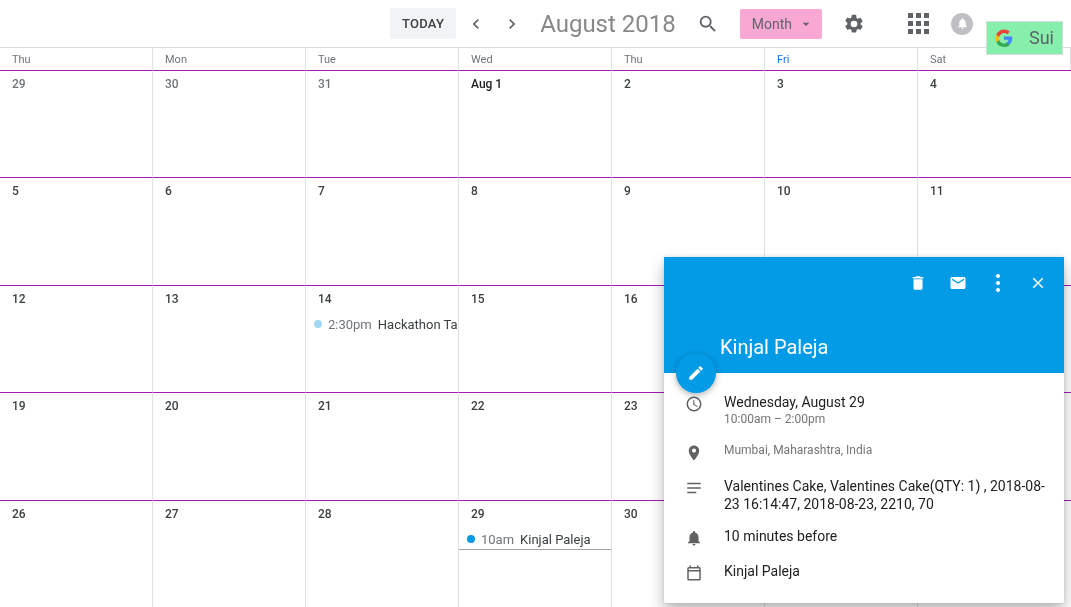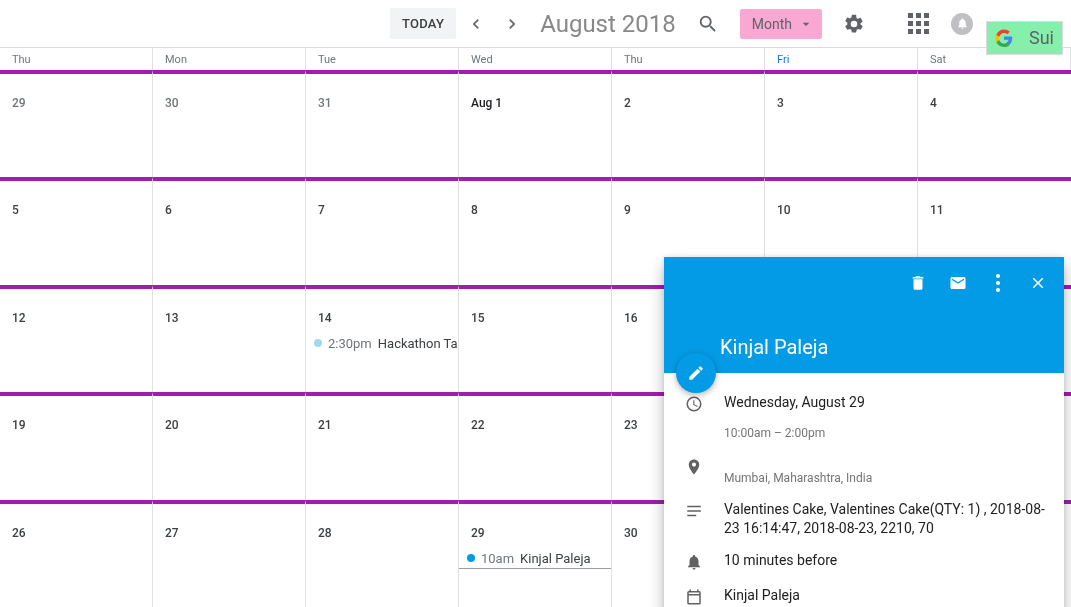--- a/index.html
+++ b/index.html
@@ -17,21 +17,21 @@
   .gsuite { background: #86efac; border: 1px solid #dadce0; padding: 4px 8px; font-size: 18px; color: #5f6368; display: flex; align-items: center; gap: 16px; height: 34px; margin-top: 28px; }
   .glogo { display:inline-flex; }
   .apps-grid { display: grid; grid-template-columns: repeat(3, 5px); grid-template-rows: repeat(3, 5px); gap: 3px; }
   .apps-grid span { background: #5f6368; width:5px; height:5px; }
   .notif-circle { width:22px; height:22px; border-radius:50%; background:#c0c0c4; display:flex; align-items:center; justify-content:center; }
   .notif-circle svg { width:13px; height:13px; fill:#fff; }
   
   .calendar { width: 100%; height: calc(100% - 48px); display: grid; grid-template-columns: repeat(7, 1fr); grid-template-rows: 22px repeat(5, 1fr); }
   .dayhead { border-right: 1px solid #e0e0e0; padding: 5px 12px 0; font-size: 11px; color: #70757a; font-weight: 400; }
   .dayhead.fri { color: #1a73e8; }
-  .cell { border-top: 4px solid #a21caf; border-right: 1px solid #e0e0e0; padding: 22px 0 0 0; position: relative; overflow: hidden; }
+  .cell { border-top: 1px solid #a21caf; border-right: 1px solid #e0e0e0; padding: 6px 0 0 0; position: relative; overflow: hidden; }
   .cell:nth-child(7n) { border-right: none; }
   .datenum { font-size: 12px; color: #3c4043; padding-left: 12px; font-weight:500; }
   .datenum.out { color: #70757a; }
   .datenum.first { color: #202124; font-weight: 500;}
   .event { display: flex; align-items: center; gap: 6px; font-size: 13px; padding: 3px 8px; margin-top: 8px; cursor: pointer; white-space: nowrap; overflow: hidden; }
   .event .dot { width: 8px; height: 8px; border-radius: 50%; flex-shrink: 0; }
   .dot.lightblue { background: #a0d8ef; }
   .dot.blue { background: #039be5; }
   .event .time { color: #70757a; }
   .event .title { color: #3c4043; }
@@ -46,21 +46,21 @@
   .popup-dots span { width:4px; height:4px; border-radius:50%; background:#fff; }
   .popup-title { position: absolute; bottom: 14px; left: 56px; color: #fff; font-size: 20px; font-weight: 400; }
   .edit-fab { position: absolute; left: 12px; top: 96px; width: 40px; height: 40px; border-radius: 50%; background: #039be5; box-shadow: 0 2px 6px rgba(0,0,0,0.3); display: flex; align-items: center; justify-content: center; cursor: pointer; z-index:2;}
   .edit-fab svg { width: 18px; height: 18px; fill: #fff; }
   .popup-body { padding: 20px 16px 16px 16px; }
   .popup-row { display: flex; gap: 20px; margin-bottom: 14px; align-items:flex-start; }
   .popup-row:last-child { margin-bottom: 4px; }
   .popup-row .ricon { width: 20px; height:20px; flex-shrink: 0; display: flex; align-items: center; justify-content: center; margin-top:1px; margin-left:4px; }
   .popup-row .ricon svg { width: 18px; height: 18px; fill: #616161; }
   .popup-row .rcontent { flex: 1; font-size: 14px; color: #212121; line-height: 1.3; }
-  .popup-row .rcontent .sub { font-size: 12px; color: #757575; margin-top:15px; }
+  .popup-row .rcontent .sub { font-size: 12px; color: #757575; margin-top:1px; }
 </style>
 </head>
 <body>
 
 <div class="toolbar">
   <button class="today-btn">TODAY</button>
   <button class="nav-btn">
     <svg viewBox="0 0 24 24">
         <path d="M15.41 7.41L14 6l-6 6 6 6 1.41-1.41L10.83 12z"></path>
       </svg>

